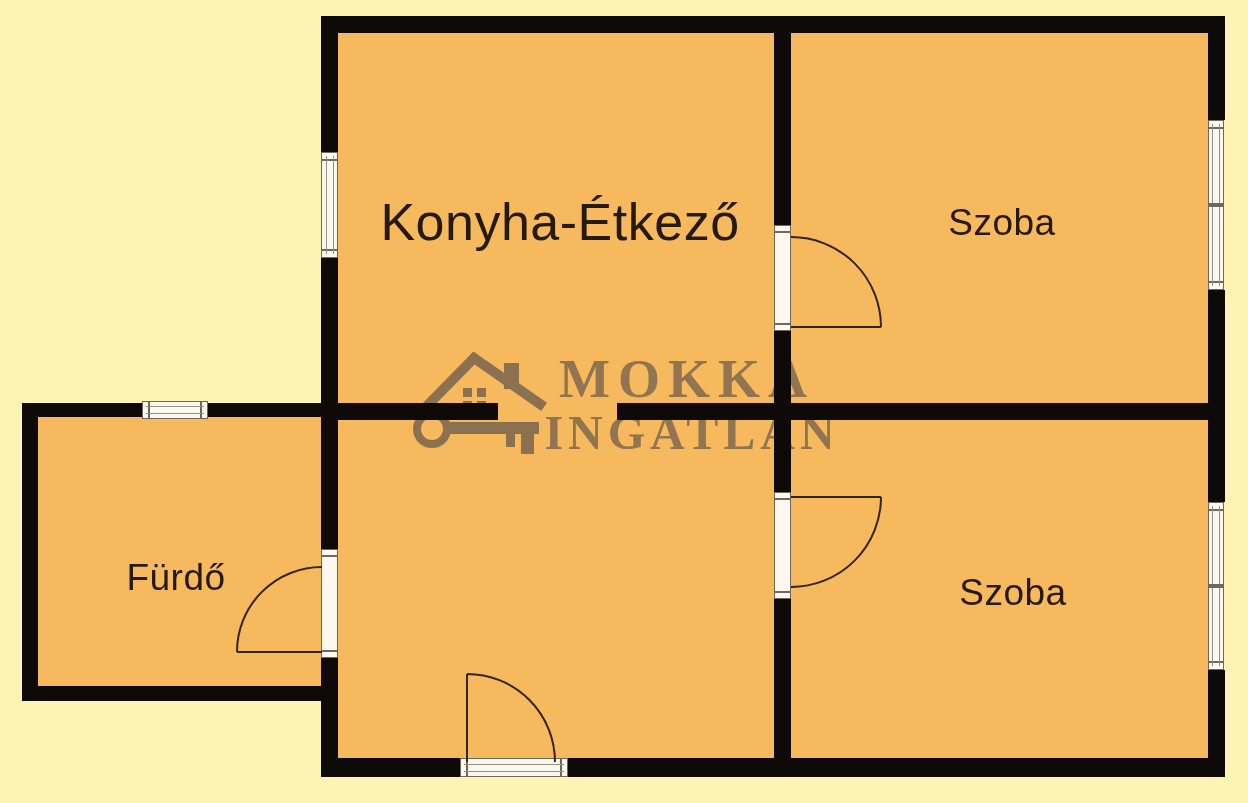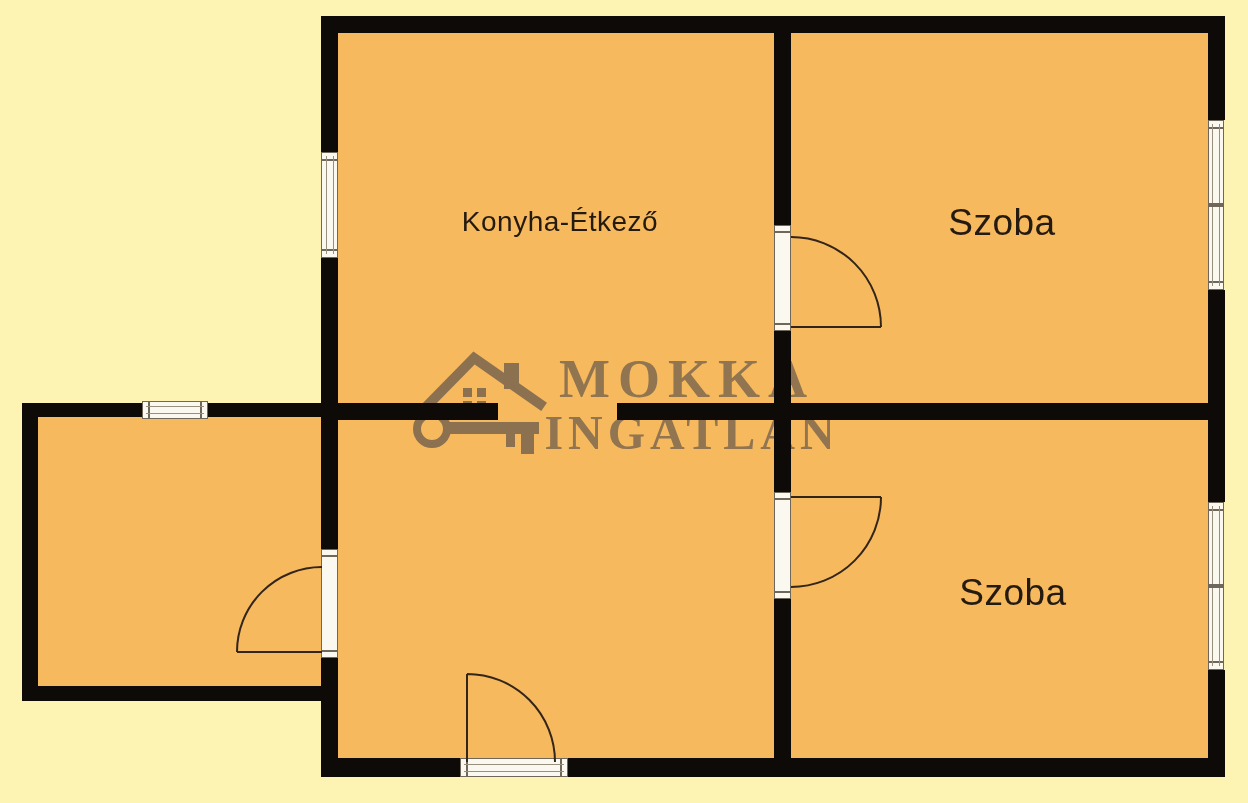--- a/index.html
+++ b/index.html
@@ -128,17 +128,18 @@
 
   <svg class="overlay" width="1248" height="803" viewBox="0 0 1248 803">
     <g fill="none" stroke="#33251a" stroke-width="2">
       <path d="M791 327 H881 M791 237 A90 90 0 0 1 881 327"></path>
       <path d="M791 497 H881 M881 497 A90 90 0 0 1 791 587"></path>
       <path d="M237 652 H322 M322 567 A85 85 0 0 0 237 652"></path>
       <path d="M467 674 V762 M467 674 A88 88 0 0 1 555 762"></path>
     </g>
   </svg>
 
-  <div class="room-label" style="left:560px;top:222px;font-size:28px">Konyha-Étkező</div>
+  <div class="room-label" style="left:560px;top:222px;font-size:52px">Konyha-Étkező</div>
   <div class="room-label" style="left:1002px;top:223px;font-size:37px">Szoba</div>
+  <div class="room-label" style="left:176px;top:578px;font-size:37px">Fürdő</div>
   <div class="room-label" style="left:1013px;top:593px;font-size:37px">Szoba</div>
 
 </div>
 
 </body></html>

